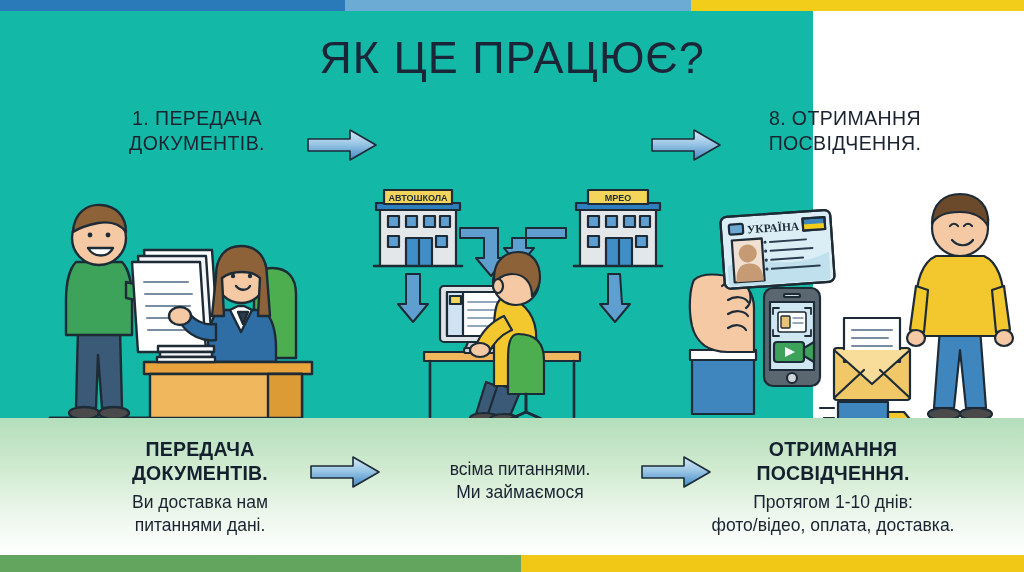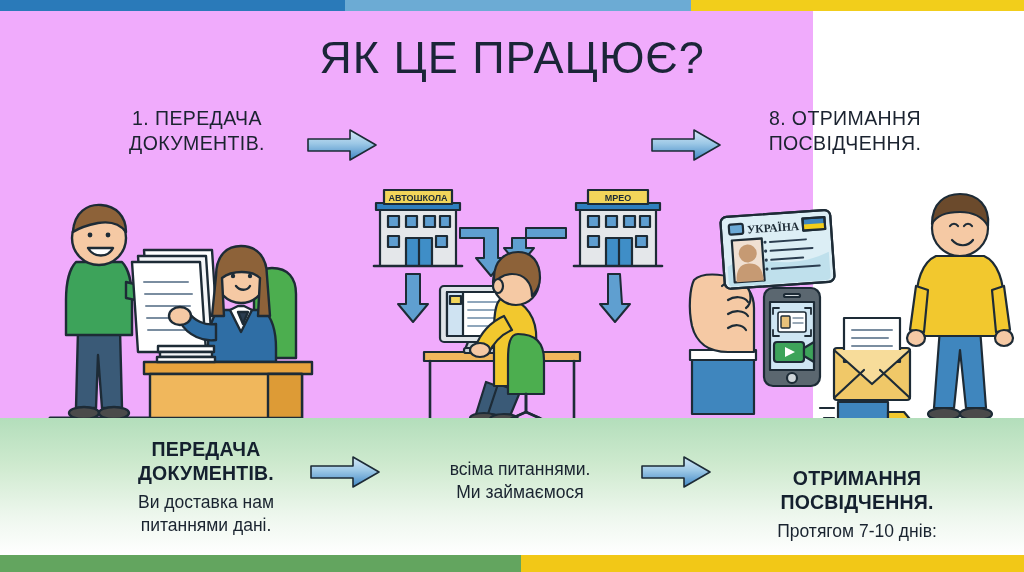--- a/index.html
+++ b/index.html
@@ -5,21 +5,21 @@
   * { box-sizing: border-box; margin: 0; padding: 0; }
   html, body {
     width: 1024px; height: 572px;
     background: #ffffff;
     font-family: "Liberation Sans", sans-serif;
     overflow: hidden;
   }
   #page {
     position: relative;
     width: 813px; height: 572px;
-    background: #f0abfc;
+    background: #14b8a6;
   }
 
   
   .topbar { position:absolute; top:0; left:0; width:1024px; height:11px; display:flex; }
   .topbar .seg1 { width:345px; height:100%; background:#2a7ab9; }
   .topbar .seg2 { width:346px; height:100%; background:#6cabd4; }
   .topbar .seg3 { flex:1; height:100%; background:#f2ce1b; }
 
   
   .title {
@@ -49,23 +49,23 @@
     position:absolute; left:0; top:418px; width:1024px; height:137px;
     background:linear-gradient(to bottom,#b3debb 0%, #cfeacf 35%, #eef7ee 72%, #ffffff 100%);
   }
   .bottombar { position:absolute; left:0; top:555px; width:1024px; height:17px; display:flex; }
   .bottombar .bseg1 { width:521px; background:#63a55f; }
   .bottombar .bseg2 { flex:1; background:#f2c817; }
 
   .b-block { position:absolute; text-align:center; }
   .b-title { font-size:19.5px; font-weight:bold; color:#14202e; line-height:24px; letter-spacing:.2px; }
   .b-sub   { font-size:17.5px; font-weight:400; color:#1a2430; line-height:23px; margin-top:6px; }
-  .bb-1 { left:61px;  top:437px; width:290px;text-align:center; }
+  .bb-1 { left:55px;  top:437px; width:290px;text-align:center; }
   .bb-2 { left:370px; top:452px; width:300px; }
-  .bb-3 { left:690px; top:437px; width:334px;margin-top:29px; }
+  .bb-3 { left:666px; top:437px; width:334px; }
 
   
   .scene { position:absolute;text-align:center; }
   .scene svg { display:block; }
 </style>
 </head>
 <body>
 
 <div id="page">
 
@@ -397,21 +397,22 @@
       <path d="M2 11 L44 11 L44 2 L70 17 L44 32 L44 23 L2 23 Z" fill="url(#agA)" stroke="#1d2b36" stroke-width="1.6" stroke-linejoin="round"></path>
     </svg>
   </div>
 
   <div class="b-block bb-3">
     <div class="b-title">
       <div>ОТРИМАННЯ</div>
       <div>ПОСВІДЧЕННЯ.</div>
     </div>
     <div class="b-sub">
-      <div>Протягом 7-10 днів:</div>
+      <div>Протягом 1-10 днів:</div>
+      <div>фото/відео, оплата, доставка.</div>
     </div>
   </div>
 
   <div class="bottombar">
     <div class="bseg1"></div>
     <div class="bseg2"></div>
   </div>
 
 </div>
 

